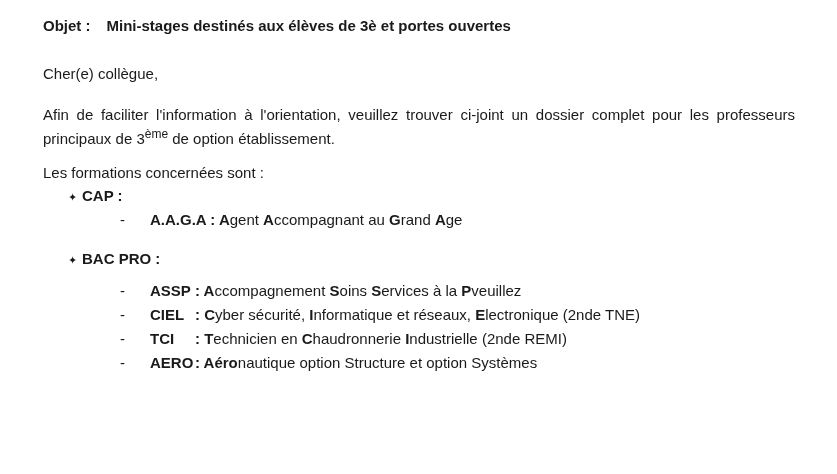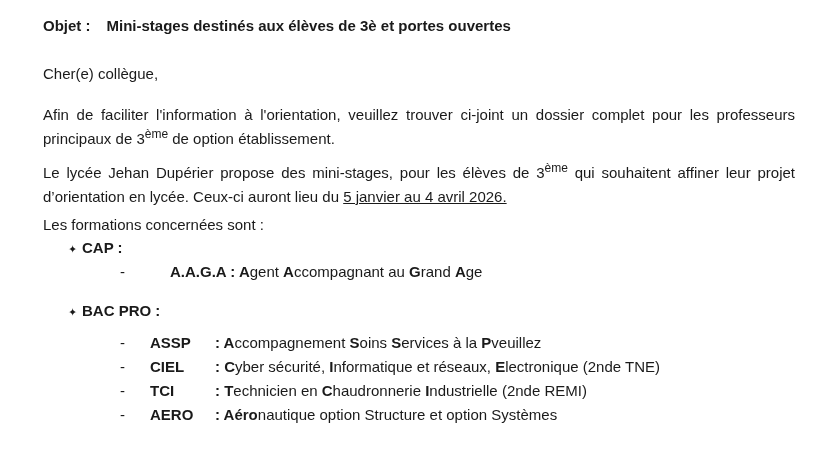--- a/index.html
+++ b/index.html
@@ -38,40 +38,39 @@
     flex: 0 0 14px;
     font-size: 11px;
     font-weight: normal;
   }
   .section-gap { margin-top: 16px; }
   .list-gap { margin-top: 8px; }
 
   .item-row { display: flex; align-items: baseline; padding-left: 77px; }
   .item-dash { width: 30px; flex: 0 0 30px; }
   .item-acronym { width: 45px; flex: 0 0 45px; font-weight: bold; }
-  .item-desc { flex: 1; margin-left: 20px; }
+  .item-desc { flex: 1; }
 
   .seg-b { font-weight: bold; }
   .seg-u { text-decoration: underline; }
   .seg-sup { vertical-align: super; font-size: 12px; line-height: 0; }
 </style>
 </head>
 <body>
 
 <div class="page">
 
   <div class="subject-line">
     <span>Objet :</span><span class="subject-text">Mini-stages destinés aux élèves de 3è et portes ouvertes</span>
   </div>
 
   <div class="salutation">Cher(e) collègue,</div>
 
   <p class="para justified"><span>Afin de faciliter l'information à l'orientation, veuillez trouver ci-joint un dossier complet pour les professeurs principaux de 3</span><span class="seg-sup">ème</span><span> de option établissement.</span></p>
 
-  <p class="para justified no-gap"><span>Le lycée Jehan Dupérier propose des mini-stages, pour les élèves de 3</span><span class="seg-sup">ème</span><span> qui souhaitent affiner leur projet d’orientation en lycée. Ceux-ci auront lieu du </span><span class="seg-u">5 janvier au 4 avril 2026.</span></p>
 
 
   <div class="intro-line">Les formations concernées sont :</div>
 
   <div class="bullet-row">
     <span class="bullet-glyph">✦</span>
     <span>CAP :</span>
   </div>
 
   <div class="item-row">

